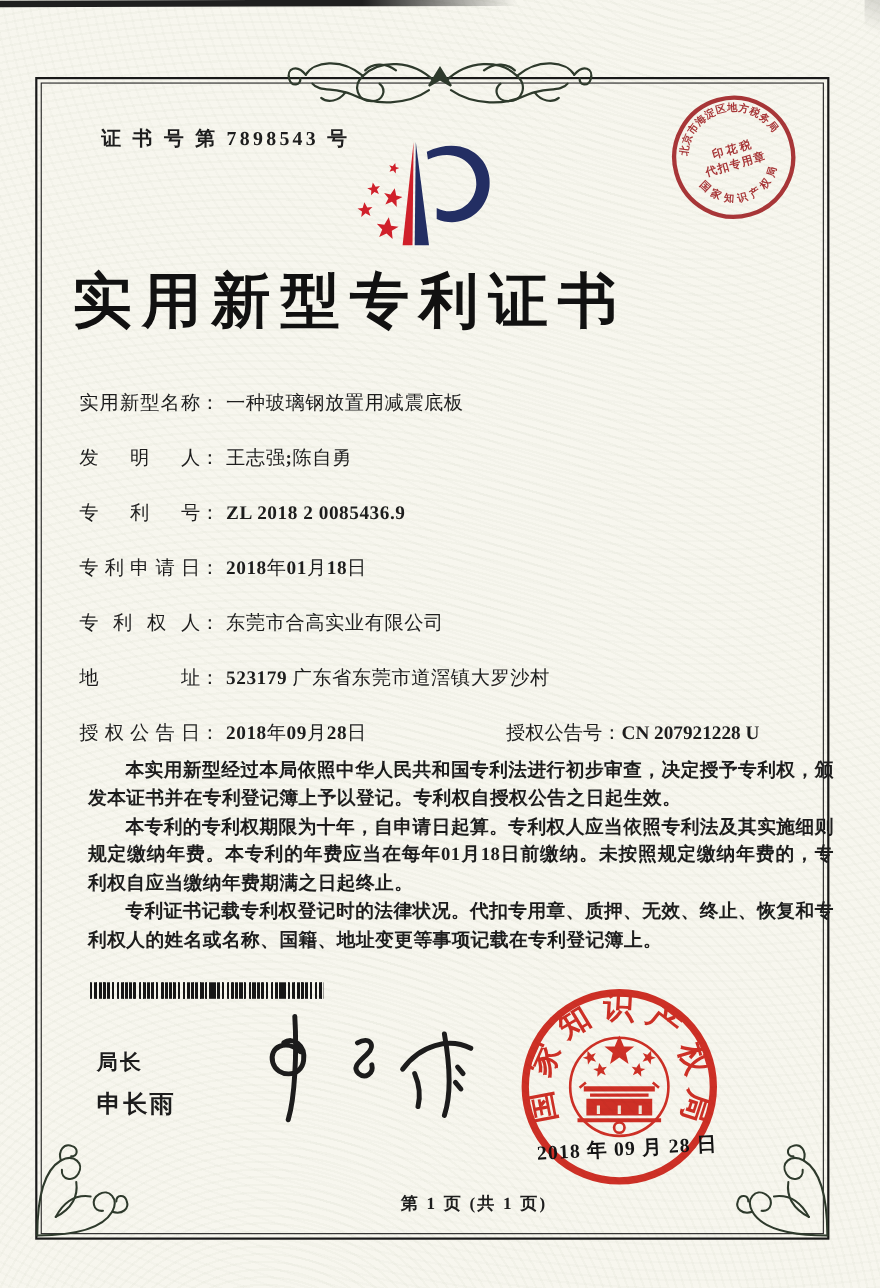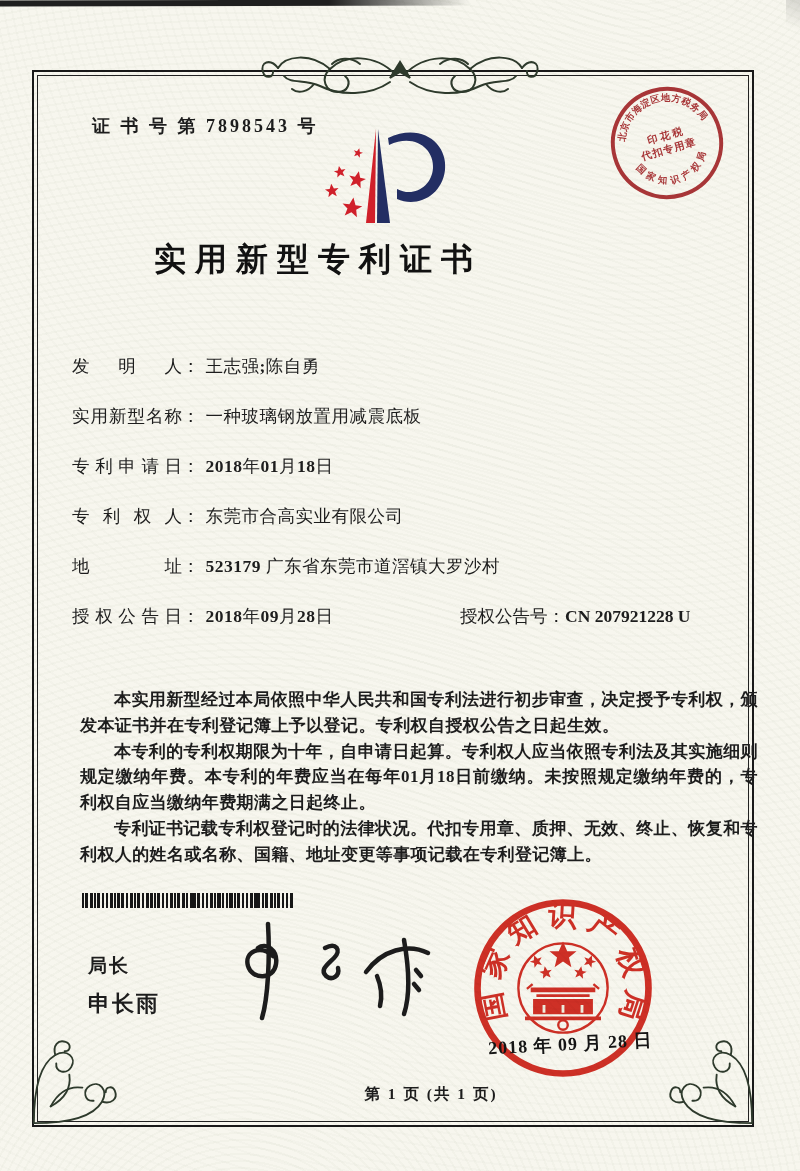--- a/index.html
+++ b/index.html
@@ -22,21 +22,21 @@
   .frame{position:absolute;left:32px;top:70px;width:718px;height:1053px;border:2.5px solid #191919;}
   .frame-inner{position:absolute;inset:3px;border:1px solid #222;}
 
   .ornament{position:absolute;pointer-events:none;}
   .orn-stroke{stroke:#2e3a2c;stroke-width:2;fill:none;stroke-linecap:round;}
 
   .cert-no{position:absolute;left:92px;top:114px;font-size:18px;letter-spacing:3px;font-weight:600;}
 
   .logo{position:absolute;left:300px;top:112px;}
   .title{position:absolute;left:0;top:238px;width:636px;text-align:center;
-         font-size:32px;font-weight:700;letter-spacing:9px;color:#111;}
+         font-size:54px;font-weight:700;letter-spacing:9px;color:#111;}
 
   .stamp-tax{position:absolute;left:608px;top:84px;transform:rotate(-16deg);
              mix-blend-mode:multiply;opacity:.92;}
   .stamp-office{position:absolute;left:468px;top:893px;mix-blend-mode:multiply;opacity:.95;}
   .seal-date{position:absolute;left:488px;top:1032px;font-size:18px;letter-spacing:1px;
              transform:rotate(-3deg);color:#151515;font-weight:600;z-index:5;}
 
   .fields{position:absolute;left:72px;top:352px;width:648px;}
   .field-row{position:relative;font-size:17.5px;line-height:28px;margin-bottom:22px;font-weight:550;}
   .flabel{display:inline-block;width:110px;text-align:justify;text-align-last:justify;vertical-align:top;}
@@ -148,24 +148,27 @@
   </text>
   <text class="tax-text" font-size="9.5" letter-spacing="4">
     <textPath href="#taxBottom" startOffset="6">国家知识产权局</textPath>
   </text>
   <text class="tax-text" x="60" y="56" font-size="10.5" text-anchor="middle">印 花 税</text>
   <text class="tax-text" x="60" y="70" font-size="10.5" text-anchor="middle" letter-spacing="1">代扣专用章</text>
 </svg>
 
 <div class="fields">
   <div class="field-row">
+    <span class="flabel">实用新型名称</span><span class="fcolon">：</span><span class="fvalue">一种玻璃钢放置用减震底板</span>
+  </div>
+  <div class="field-row">
     <span class="flabel">发明人</span><span class="fcolon">：</span><span class="fvalue">王志强;陈自勇</span>
   </div>
   <div class="field-row">
-    <span class="flabel">实用新型名称</span><span class="fcolon">：</span><span class="fvalue">一种玻璃钢放置用减震底板</span>
+    <span class="flabel">专利号</span><span class="fcolon">：</span><span class="fvalue">ZL 2018 2 0085436.9</span>
   </div>
   <div class="field-row">
     <span class="flabel">专利申请日</span><span class="fcolon">：</span><span class="fvalue">2018年01月18日</span>
   </div>
   <div class="field-row">
     <span class="flabel">专利权人</span><span class="fcolon">：</span><span class="fvalue">东莞市合高实业有限公司</span>
   </div>
   <div class="field-row">
     <span class="flabel">地址</span><span class="fcolon">：</span><span class="fvalue">523179 广东省东莞市道滘镇大罗沙村</span>
   </div>

